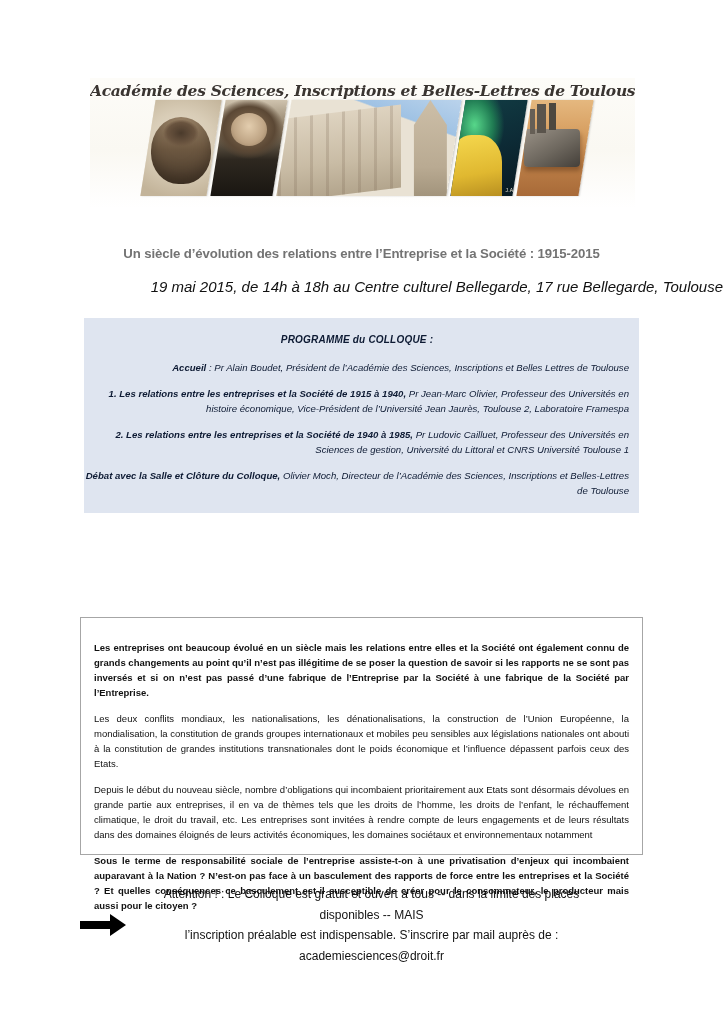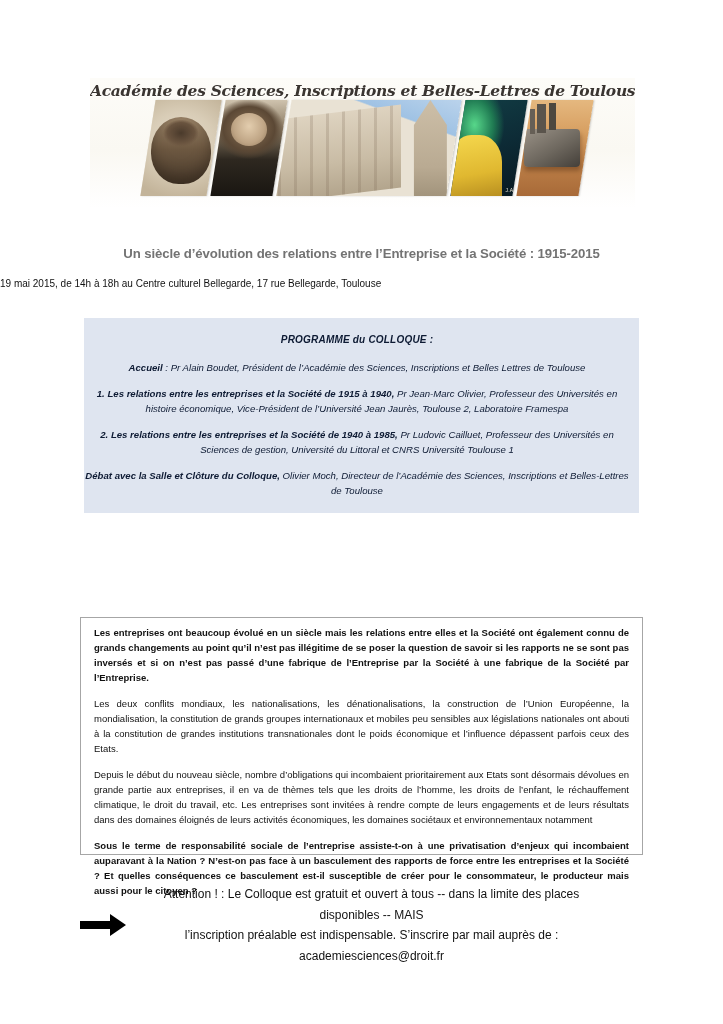--- a/index.html
+++ b/index.html
@@ -182,23 +182,24 @@
     text-align: center;
     font-size: 13.2px;
     font-weight: bold;
     color: #737373;
     letter-spacing: -0.1px;
   }
   .doc-subtitle {
     position: absolute;
     left: 0; top: 278px;
     width: 723px;
-    text-align: left;
-    font-size: 10px;
+    text-align: right;
+    font-size: 15px;
     color: #111111;
+    font-style: italic;
   }
 
   
   .programme {
     position: absolute;
     left: 84px; top: 318px;
     width: 555px;
     padding: 14px 10px 12px 1px;
     box-sizing: border-box;
     background: #dfe5f0;
@@ -210,37 +211,37 @@
     text-align: center;
     font-weight: bold;
     font-style: italic;
     font-size: 10px;
     margin-bottom: 12px;
     letter-spacing: 0.2px;
   }
   .prog-item {
     font-style: italic;
     margin-bottom: 10px;
-    text-align: center;
+    text-align: right;
   }
   .prog-item:last-child { margin-bottom: 2px; }
   .prog-lead {
     font-weight: bold;
     font-style: italic;
   }
 
   
   .abstract {
     position: absolute;
     left: 80px; top: 617px;
     width: 563px;
     height: 238px;
     box-sizing: border-box;
     border: 1px solid #a6a6a6;
-    padding: 7px 13px 8px 13px;
+    padding: 22px 13px 8px 13px;
     font-size: 9.5px;
     line-height: 1.58;
     color: #111111;
   }
   .abstract p {
     margin: 0 0 11px 0;
     text-align: justify;
   }
   .abstract p.last { margin-bottom: 0; }
   .abstract p.strong { font-weight: bold; }

